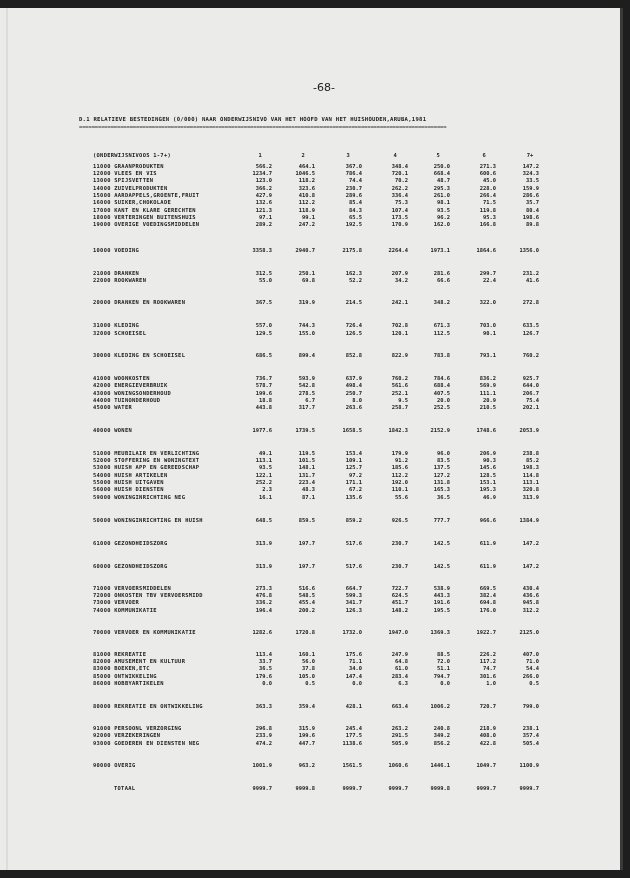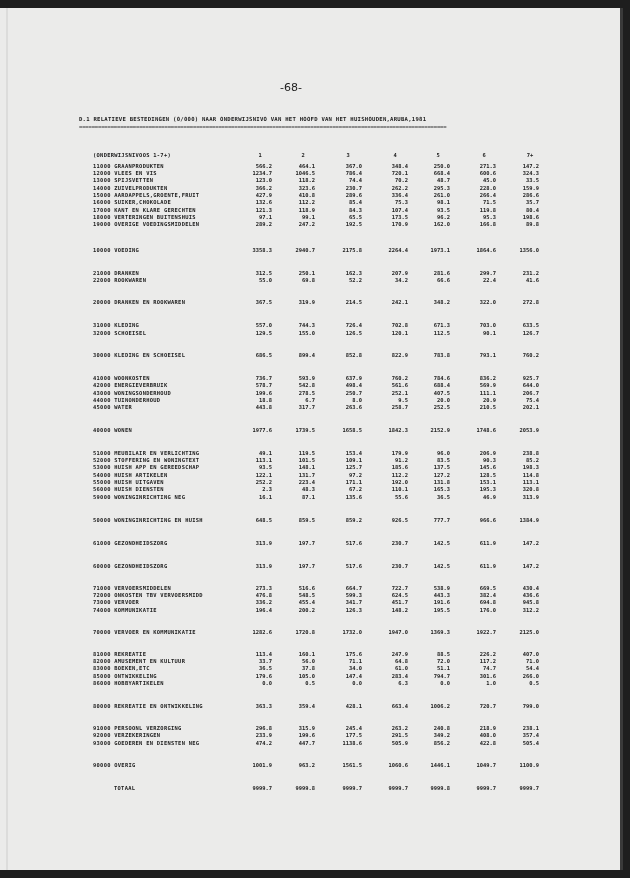--- a/index.html
+++ b/index.html
@@ -11,21 +11,21 @@
   .page {
     position:absolute; left:0; top:8px; width:620px; height:862px;
     background:#ebebea;
     border-right:3px solid #3a3a3a;
   }
   .page-inner-edge {
     position:absolute; left:6px; top:0; width:2px; height:100%;
     background:#dcdcdb;
   }
   .pagenum {
-    position:absolute; left:280px; top:73px; width:40px; text-align:left;
+    position:absolute; left:304px; top:73px; width:40px; text-align:center;
     font-family:"DejaVu Sans", sans-serif; font-size:11px; color:#222;
   }
   .title {
     position:absolute; left:79px; top:108px;
     font-size:5.6px; font-weight:bold; color:#222; letter-spacing:0.25px; white-space:nowrap;
   }
   .rule {
     position:absolute; left:79px; top:117px; width:461px; height:4px; overflow:hidden;
     font-size:5.6px; line-height:4px; color:#333; letter-spacing:-0.2px; white-space:nowrap;
   }

